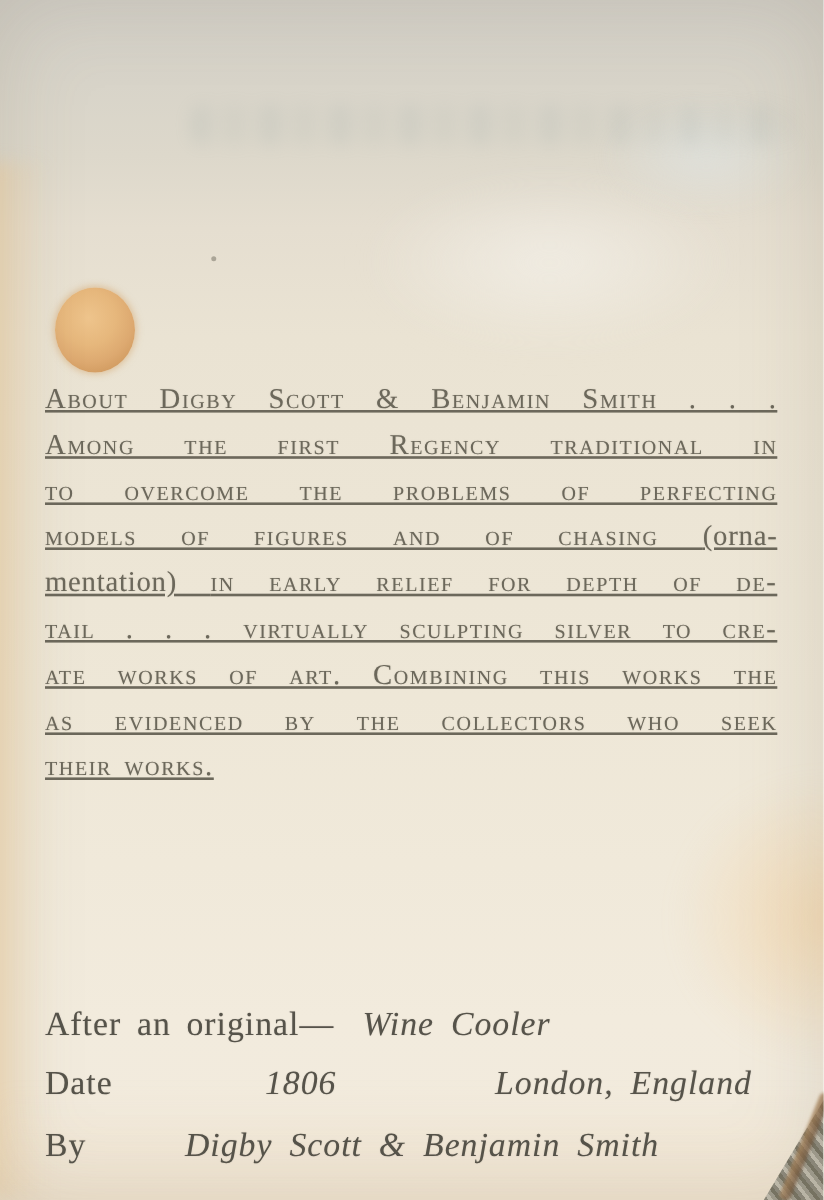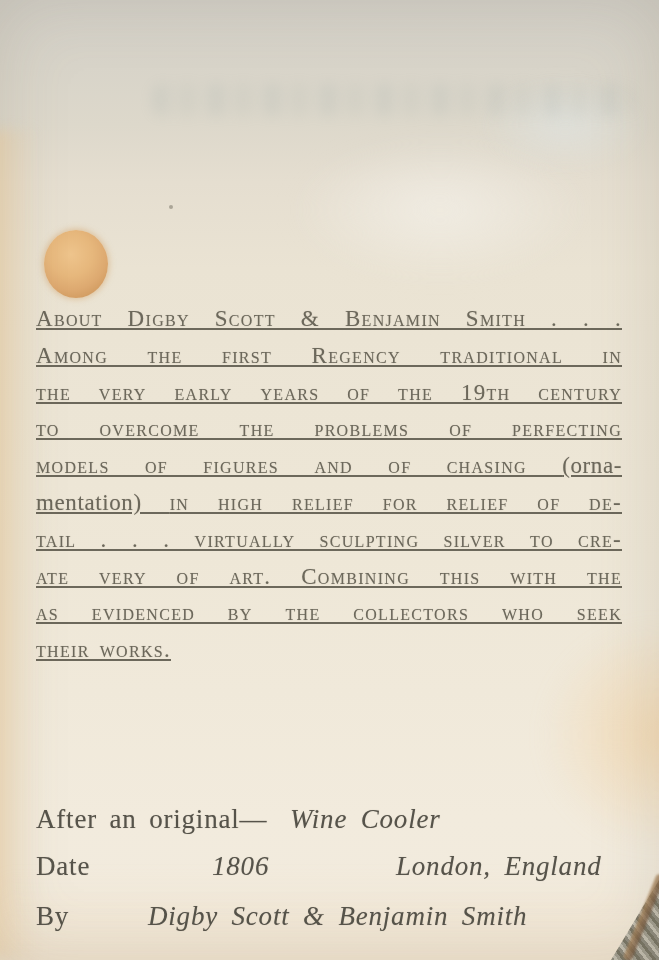--- a/index.html
+++ b/index.html
@@ -147,26 +147,25 @@
   <div class="stain-left"></div>
   <div class="stain-right"></div>
   <div class="stain-bottom"></div>
 
   <div class="spot"></div>
   <div class="speck"></div>
 
   <div class="body-text">
     <div class="pline"><span>About Digby Scott &amp; Benjamin Smith . . .</span></div>
     <div class="pline"><span>Among the first Regency traditional in</span></div>
-    <div class="pline"><span>the very early years of the 19th century</span></div>
     <div class="pline"><span>to overcome the problems of perfecting</span></div>
     <div class="pline"><span>models of figures and of chasing </span><span class="lc">(orna-</span></div>
-    <div class="pline"><span class="lc">mentation) </span><span>in high relief for relief of de-</span></div>
+    <div class="pline"><span class="lc">mentation) </span><span>in early relief for depth of de-</span></div>
     <div class="pline"><span>tail . . . virtually sculpting silver to cre-</span></div>
-    <div class="pline"><span>ate very of art. Combining this with the</span></div>
+    <div class="pline"><span>ate works of art. Combining this works the</span></div>
     <div class="pline"><span>as evidenced by the collectors who seek</span></div>
     <div class="pline last"><span>their works.</span></div>
   </div>
 
   <div class="footer">
     <div class="f-row row-after">
       <span class="f-label">After an original—</span>
       <span class="f-italic after-value">Wine Cooler</span>
     </div>
     <div class="f-row row-date">

